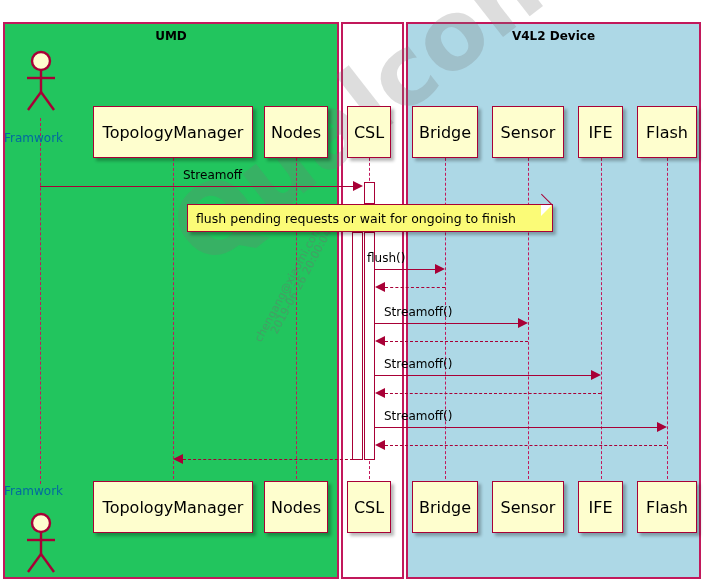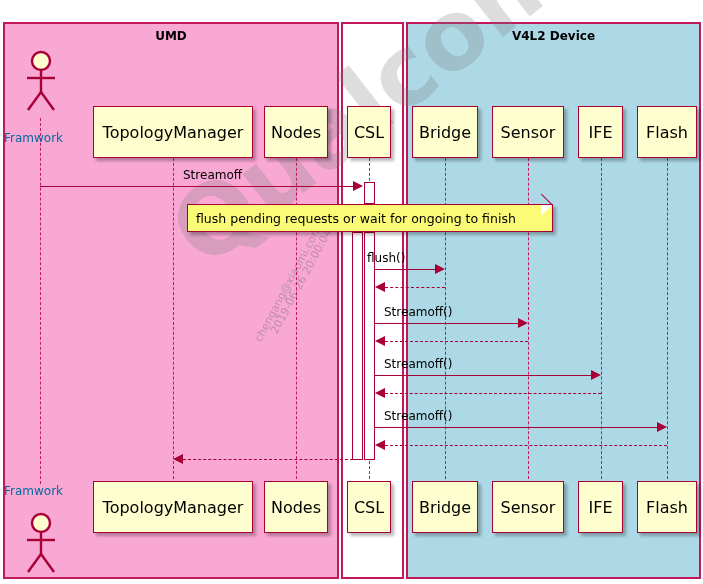--- a/index.html
+++ b/index.html
@@ -32,21 +32,21 @@
     color: #000000;
     letter-spacing: 0.2px;
   }
 
   
   .group {
     position: absolute;
     box-sizing: border-box;
     border: 2px solid #C2185B;
   }
-  .group.umd   { background: #f9a8d4; }
+  .group.umd   { background: #22c55e; }
   .group.gap   { background: #FFFFFF; }
   .group.v4l2  { background: #ADD8E6; }
   .group-label {
     position: absolute;
     top: 5px;
     left: 0;
     width: 100%;
     text-align: center;
     font-size: 12px;
     font-weight: bold;

